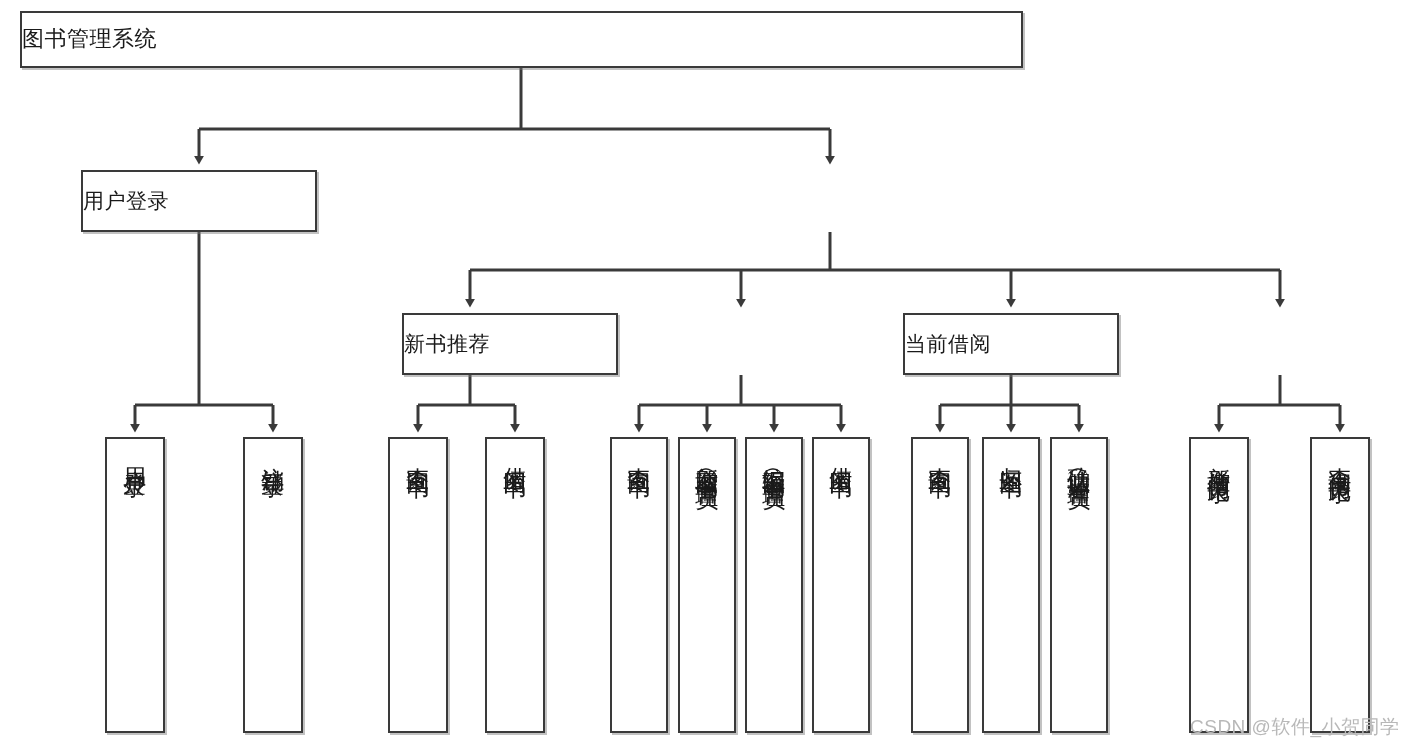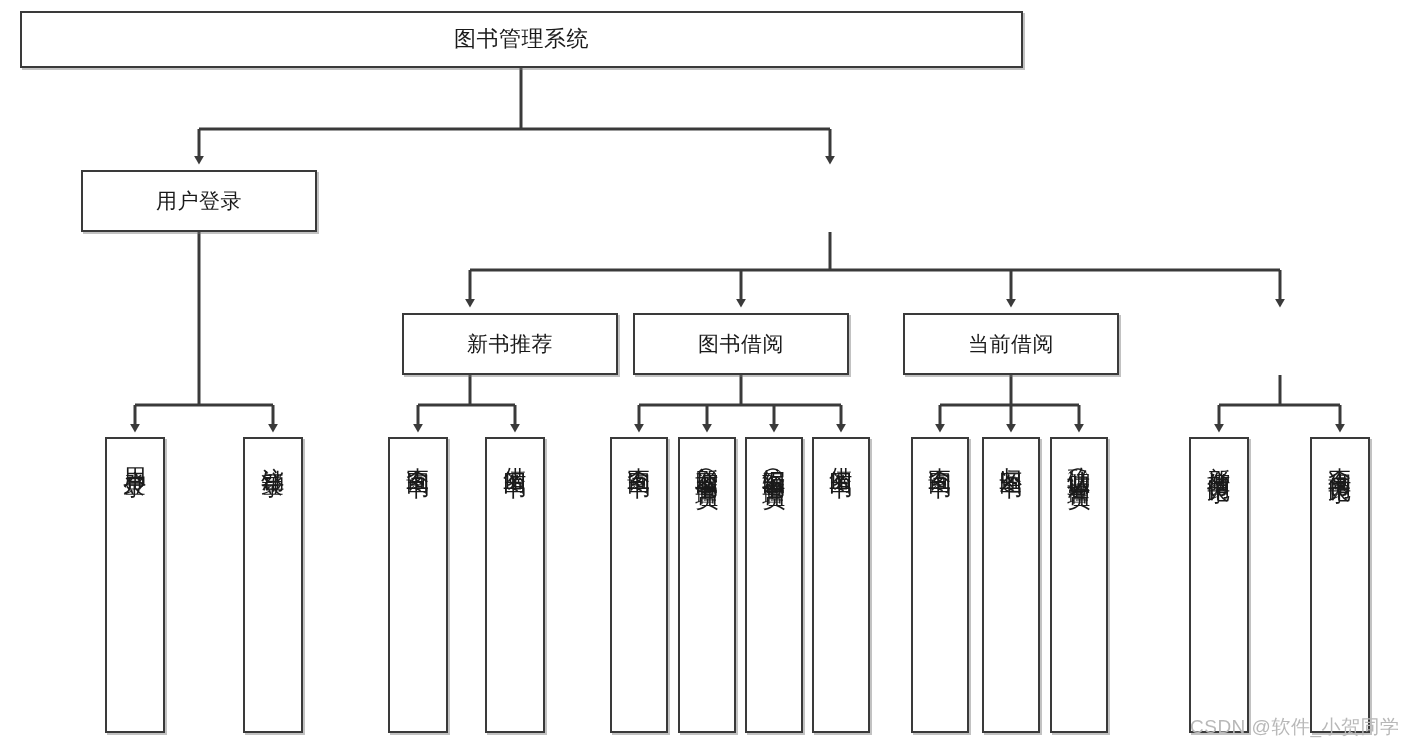--- a/index.html
+++ b/index.html
@@ -27,21 +27,20 @@
     pointer-events: none;
   }
   .node {
     position: absolute;
     box-sizing: border-box;
     background: #ffffff;
     border: 2px solid #3a3a3a;
     box-shadow: 2px 2px 0 rgba(120,120,120,0.45);
     display: flex;
     align-items: center;
-    justify-content: center;
     color: #1a1a1a;
   }
   .node .label {
     display: block;
     text-align: center;
     line-height: 1.12;
     letter-spacing: 0.5px;
     white-space: nowrap;
   }
   .node.horizontal .label {
@@ -130,23 +129,20 @@
     <span class="label">图书管理系统</span>
   </div>
 
   <div class="node horizontal" style="left: 81px; top: 170px; width: 236px; height: 62px;">
     <span class="label">用户登录</span>
   </div>
 
   <div class="node horizontal" style="left: 362px; top: 313px; width: 216px; height: 62px; margin-left: 40px;">
     <span class="label">新书推荐</span>
   </div>
-  <div class="node horizontal" style="left: 633px; top: 313px; width: 216px; height: 62px;">
-    <span class="label">图书借阅</span>
-  </div>
   <div class="node horizontal" style="left: 903px; top: 313px; width: 216px; height: 62px;">
     <span class="label">当前借阅</span>
   </div>
 
   <div class="node leaf" style="left: 105px; top: 437px; width: 60px; height: 296px;">
     <span class="label">用户登录</span>
   </div>
   <div class="node leaf" style="left: 243px; top: 437px; width: 60px; height: 296px;">
     <span class="label">注销登录</span>
   </div>

